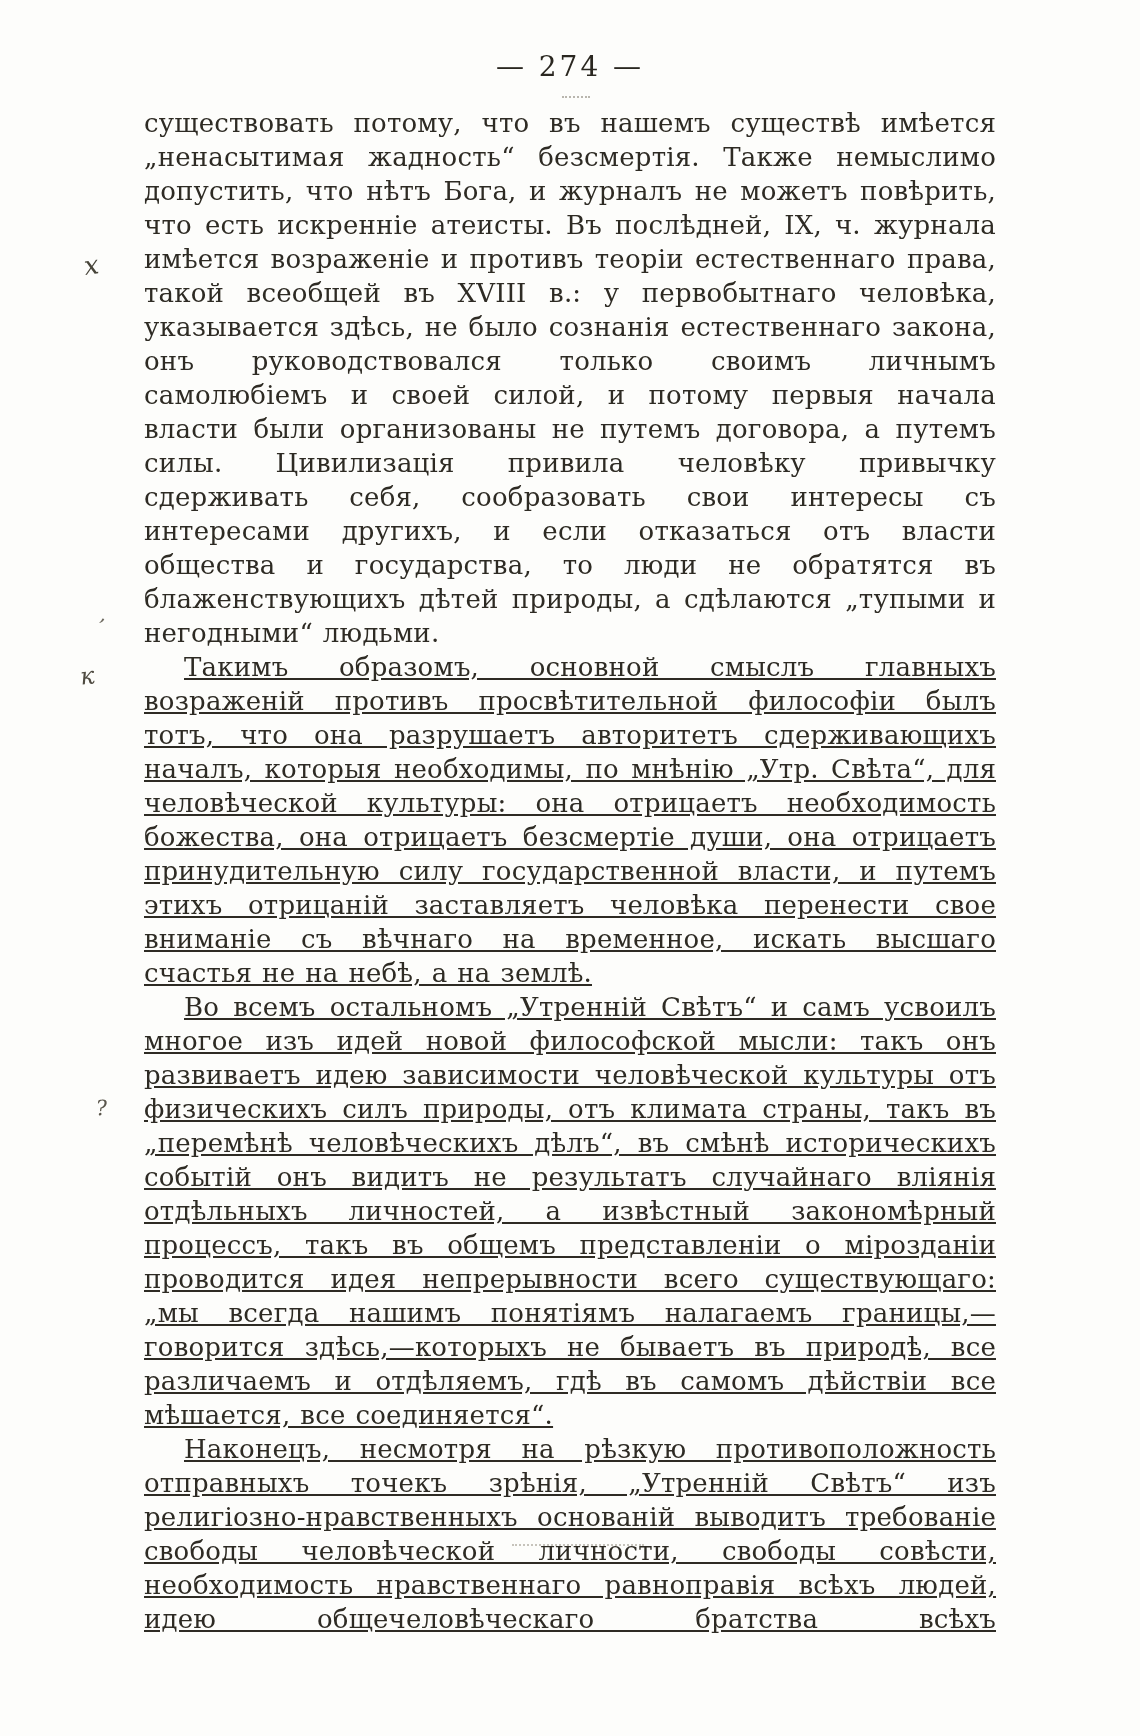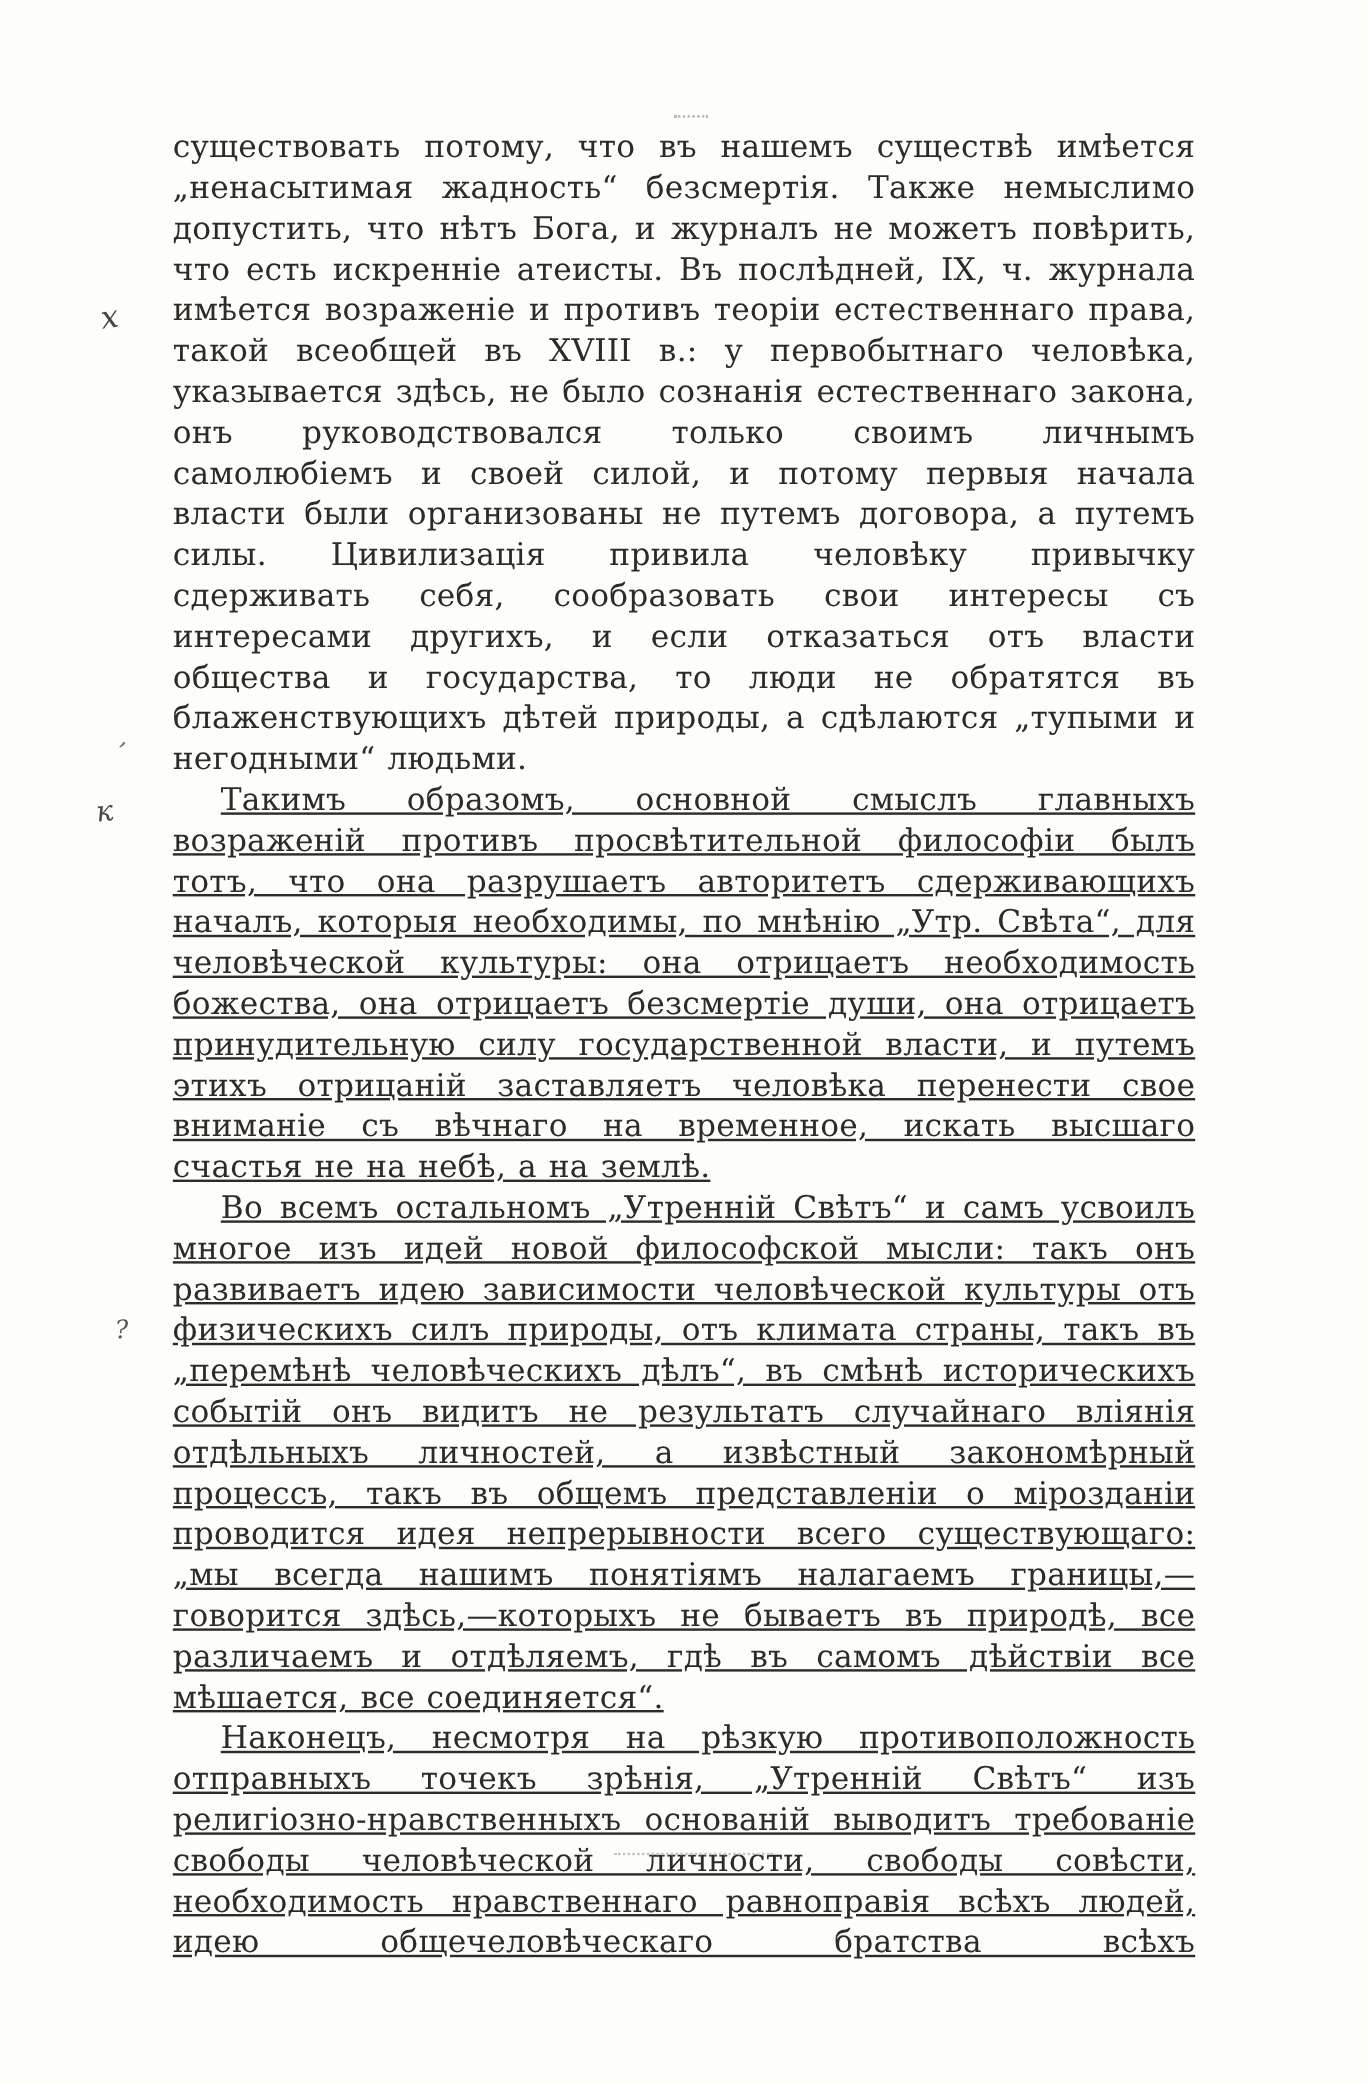--- a/index.html
+++ b/index.html
@@ -103,20 +103,23 @@
     font-size: 21px;
     color: #5a564c;
     transform: rotate(-4deg);
   }
 </style>
 </head>
 <body>
 
 <div class="page">
 
+  <header class="page-header">
+    <span class="page-number">— 274 —</span>
+  </header>
 
   <div class="speck speck-top"></div>
 
   <main class="text-block">
     <p class="para">существовать потому, что въ нашемъ существѣ имѣется „ненасытимая жадность“ безсмертія. Также немыслимо допустить, что нѣтъ Бога, и журналъ не можетъ повѣрить, что есть искренніе атеисты. Въ послѣдней, IX, ч. журнала имѣется возраженіе и противъ теоріи естественнаго права, такой всеобщей въ XVIII в.: у первобытнаго человѣка, указывается здѣсь, не было сознанія естественнаго закона, онъ руководствовался только своимъ личнымъ самолюбіемъ и своей силой, и потому первыя начала власти были организованы не путемъ договора, а путемъ силы. Цивилизація привила человѣку привычку сдерживать себя, сообразовать свои интересы съ интересами другихъ, и если отказаться отъ власти общества и государства, то люди не обратятся въ блаженствующихъ дѣтей природы, а сдѣлаются „тупыми и негодными“ людьми.</p>
     <p class="para indent">Такимъ образомъ, основной смыслъ главныхъ возраженій противъ просвѣтительной философіи былъ тотъ, что она разрушаетъ авторитетъ сдерживающихъ началъ, которыя необходимы, по мнѣнію „Утр. Свѣта“, для человѣческой культуры: она отрицаетъ необходимость божества, она отрицаетъ безсмертіе души, она отрицаетъ принудительную силу государственной власти, и путемъ этихъ отрицаній заставляетъ человѣка перенести свое вниманіе съ вѣчнаго на временное, искать высшаго счастья не на небѣ, а на землѣ.</p>
     <p class="para indent">Во всемъ остальномъ „Утренній Свѣтъ“ и самъ усвоилъ многое изъ идей новой философской мысли: такъ онъ развиваетъ идею зависимости человѣческой культуры отъ физическихъ силъ природы, отъ климата страны, такъ въ „перемѣнѣ человѣческихъ дѣлъ“, въ смѣнѣ историческихъ событій онъ видитъ не результатъ случайнаго вліянія отдѣльныхъ личностей, а извѣстный закономѣрный процессъ, такъ въ общемъ представленіи о мірозданіи проводится идея непрерывности всего существующаго: „мы всегда нашимъ понятіямъ налагаемъ границы,—говорится здѣсь,—которыхъ не бываетъ въ природѣ, все различаемъ и отдѣляемъ, гдѣ въ самомъ дѣйствіи все мѣшается, все соединяется“.</p>
     <p class="para indent justify-last">Наконецъ, несмотря на рѣзкую противоположность отправныхъ точекъ зрѣнія, „Утренній Свѣтъ“ изъ религіозно-нравственныхъ основаній выводитъ требованіе свободы человѣческой личности, свободы совѣсти, необходимость нравственнаго равноправія всѣхъ людей, идею общечеловѣческаго братства всѣхъ</p>
   </main>
 

